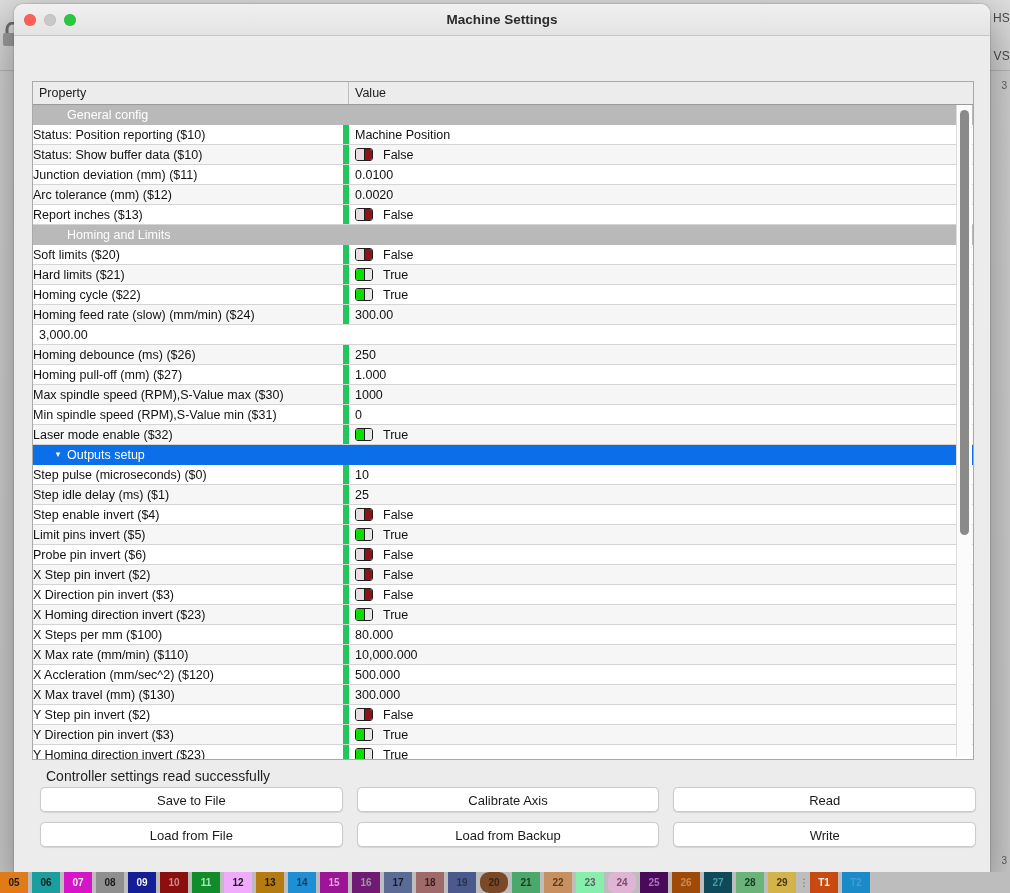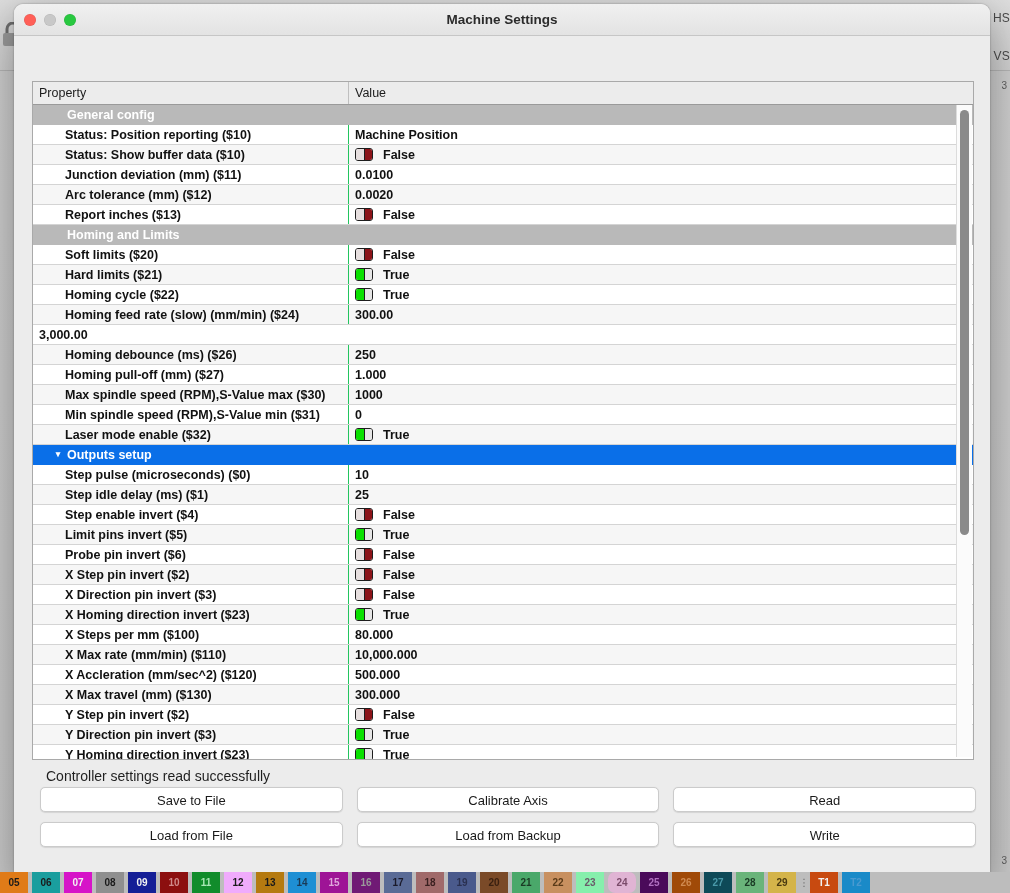--- a/index.html
+++ b/index.html
@@ -102,35 +102,35 @@
     font-size: 12.5px; color: #1c1c1c;
   }
   .th {
     display: flex; align-items: center; padding-left: 6px;
     box-sizing: border-box;
   }
   #th-property { width: 316px; border-right: 1px solid #bfbfbf; }
   #th-value { flex: 1 1 auto; }
 
   #table-rows {
-    height: 757px; overflow: hidden; position: relative; font-weight: bold;
+    height: 757px; overflow: hidden; position: relative;
   }
   .row {
     display: flex; height: 20px; align-items: stretch;
     border-bottom: 1px solid #d4d4d4;
     font-size: 12.5px; color: #111;
     box-sizing: border-box;
   }
   .row.odd  { background: #ffffff; }
   .row.even { background: #f6f6f6; }
   .cell-prop {
     width: 316px; box-sizing: border-box;
-    border-right: 1px solid #22c55e;
+    border-right: 6px solid #22c55e;
     display: flex; align-items: center;
-    padding-left: 32px; white-space: nowrap; overflow: hidden;
+    white-space: nowrap; overflow: hidden;
   }
   .cell-val {
     flex: 1 1 auto; display: flex; align-items: center;
     padding-left: 6px; white-space: nowrap; overflow: hidden; gap: 10px;
   }
 
   
   .row.group {
     background: #b9b9b9; border-bottom: 1px solid #b9b9b9;
   }
@@ -541,21 +541,21 @@
     <div class="layer-chip" style="background: rgb(140, 15, 15); color: rgb(208, 138, 138);">10</div>
     <div class="layer-chip" style="background: rgb(17, 140, 43); color: rgb(168, 230, 180);">11</div>
     <div class="layer-chip" style="background: #f0abfc; color: rgb(26, 26, 26);">12</div>
     <div class="layer-chip" style="background: rgb(181, 122, 16); color: rgb(26, 26, 26);">13</div>
     <div class="layer-chip" style="background: rgb(30, 143, 212); color: rgb(26, 58, 86);">14</div>
     <div class="layer-chip" style="background: rgb(158, 20, 150); color: rgb(224, 168, 221);">15</div>
     <div class="layer-chip" style="background: #701a75; color: rgb(154, 154, 154);">16</div>
     <div class="layer-chip" style="background: rgb(90, 107, 150); color: rgb(26, 26, 42);">17</div>
     <div class="layer-chip" style="background: rgb(160, 106, 106); color: rgb(58, 32, 32);">18</div>
     <div class="layer-chip" style="background: rgb(74, 90, 140); color: rgb(42, 48, 80);">19</div>
-    <div class="layer-chip" style="background: rgb(122, 74, 40); color: rgb(58, 32, 16);">20</div>
+    <div class="layer-chip" style="background: rgb(122, 74, 40); color: rgb(58, 32, 16); border-radius: 9px;">20</div>
     <div class="layer-chip" style="background: rgb(74, 168, 106); color: rgb(26, 58, 36);">21</div>
     <div class="layer-chip" style="background: rgb(200, 144, 96); color: rgb(90, 58, 24);">22</div>
     <div class="layer-chip" style="background: #86efac; color: rgb(106, 90, 106);">23</div>
     <div class="layer-chip" style="background: rgb(224, 180, 212); color: rgb(122, 74, 106); border-radius: 7px;">24</div>
     <div class="layer-chip" style="background: rgb(74, 10, 90); color: rgb(176, 112, 192);">25</div>
     <div class="layer-chip" style="background: rgb(160, 74, 8); color: rgb(208, 138, 80);">26</div>
     <div class="layer-chip" style="background: rgb(14, 74, 88); color: rgb(74, 154, 170);">27</div>
     <div class="layer-chip" style="background: rgb(106, 180, 122); color: rgb(26, 58, 36);">28</div>
     <div class="layer-chip" style="background: rgb(212, 180, 74); color: rgb(74, 58, 16);">29</div>
     <div class="layer-sep">⋮</div>

